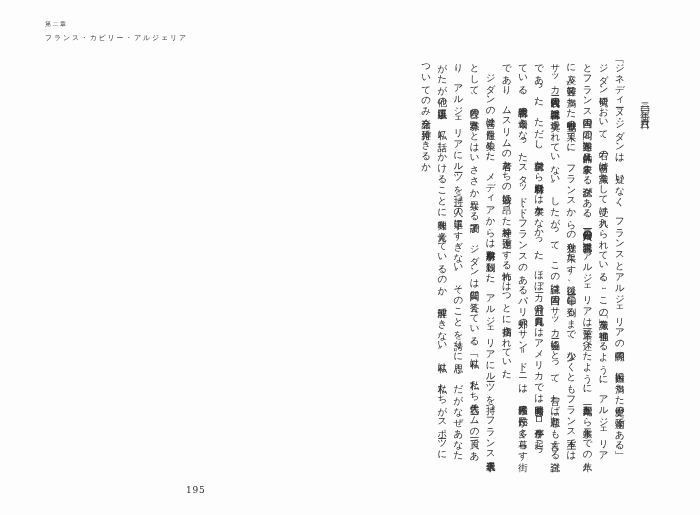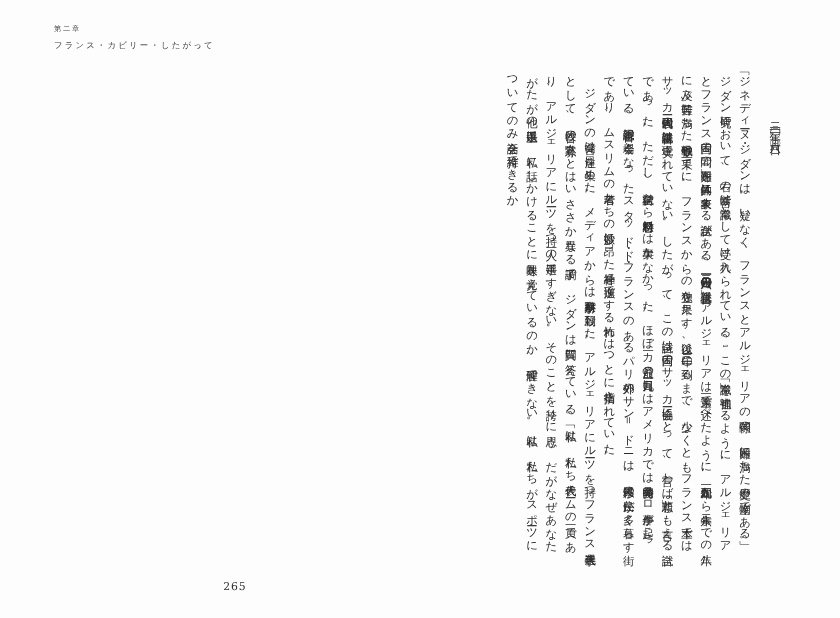--- a/index.html
+++ b/index.html
@@ -87,24 +87,24 @@
   .pn-left  { left: 186px; }
 </style>
 </head>
 <body>
 
 <div class="spread">
 
   <section class="page page-left">
     <header class="running-header">
       <div class="chapter-label">第二章</div>
-      <div class="chapter-title">フランス・カビリー・したがって</div>
+      <div class="chapter-title">フランス・カビリー・アルジェリア</div>
     </header>
 
-    <div class="page-number pn-left">265</div>
+    <div class="page-number pn-left">195</div>
   </section>
 
   <section class="page page-right">
     <div class="page-text right-text">
       <h2 class="date-heading">二〇〇一年一〇月六日</h2>
       <div>
           <p><span>「ジネディーヌ・ジダンは、疑いなく、フランスとアルジェリアの関係の、困難に満ちた歴史の産物である」。ジダン研究において、右の断言は常識として受け入れられている。</span><span class="note">1</span><span>この「常識」を補強するように、アルジェリアとフランス両国の間の「困難」を具体的に表象する試合がある。二〇〇一年一〇月六日の「親善試合」。アルジェリアは第一章で述べたように、一九五四年から六二年までの八年に及ぶ苦難に満ちた独立戦争の果てに、フランスからの独立を果たす。以後、二〇〇一年に到るまで、少なくともフランス本土ではサッカー両国代表の親善試合は実現されていない。したがって、この試合は両国のサッカー協会にとって、言わば「悲願」とも言える試合であった。ただし、試合前から懸念材料には事欠かなかった。ほぼ一カ月前の九月一一日にはアメリカでは同時多発テロ事件が起こっている。親善試合の会場となったスタッド・ド・フランスのあるパリ郊外のサン＝ドニは、移民系の住民が多く暮らす街であり、ムスリムの若者たちの微妙に昂った神経を逆撫でする怖れはつとに指摘されていた。</span></p>
           <p><span>　ジダンの発言は注目を集めた。メディアからは事前取材が殺到した。アルジェリアにルーツを持つフランス代表選手として、普段の寡黙さとはいささか異なる調子で、ジダンは質問に答えている。「私は、私たち代表チームの一員であり、アルジェリアにルーツを持つ一人の選手にすぎない。そのことを誇りに思う。だがなぜあなたがたが他の選手以上に、私に話しかけることに興味を覚えているのか、理解できない。私は、私たちがスポーツについてのみ会話を維持できるか</span></p>
         </div>
     </div>

